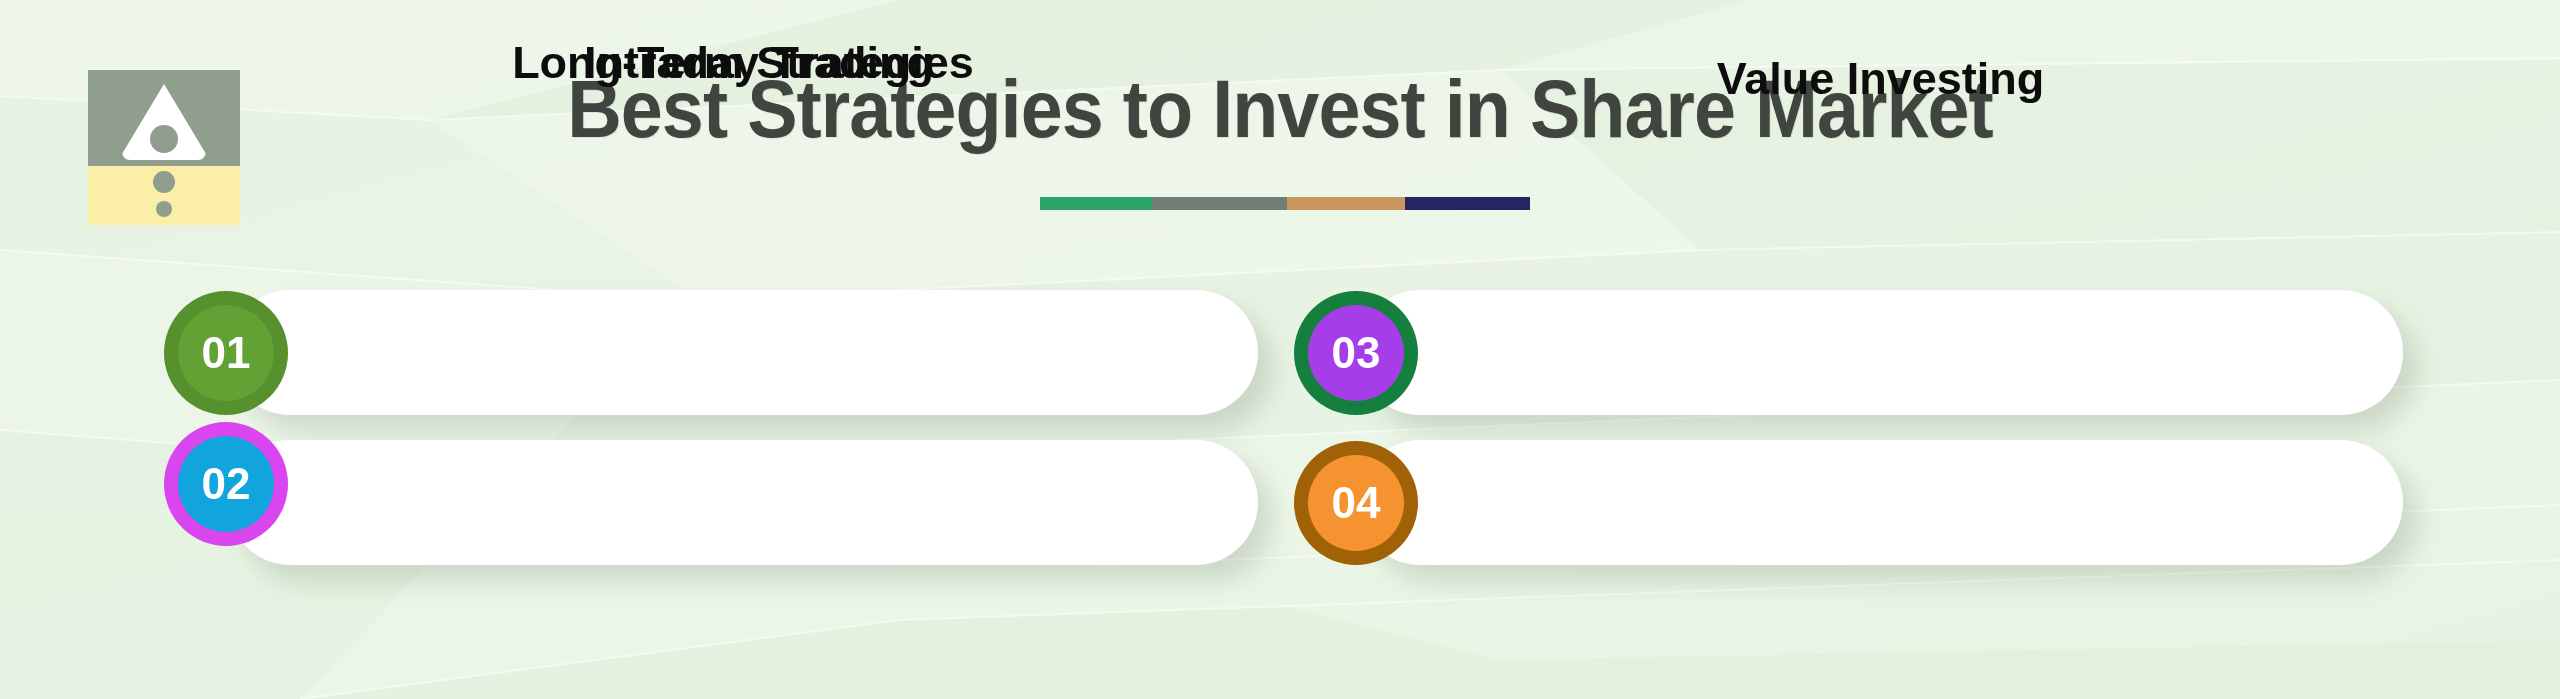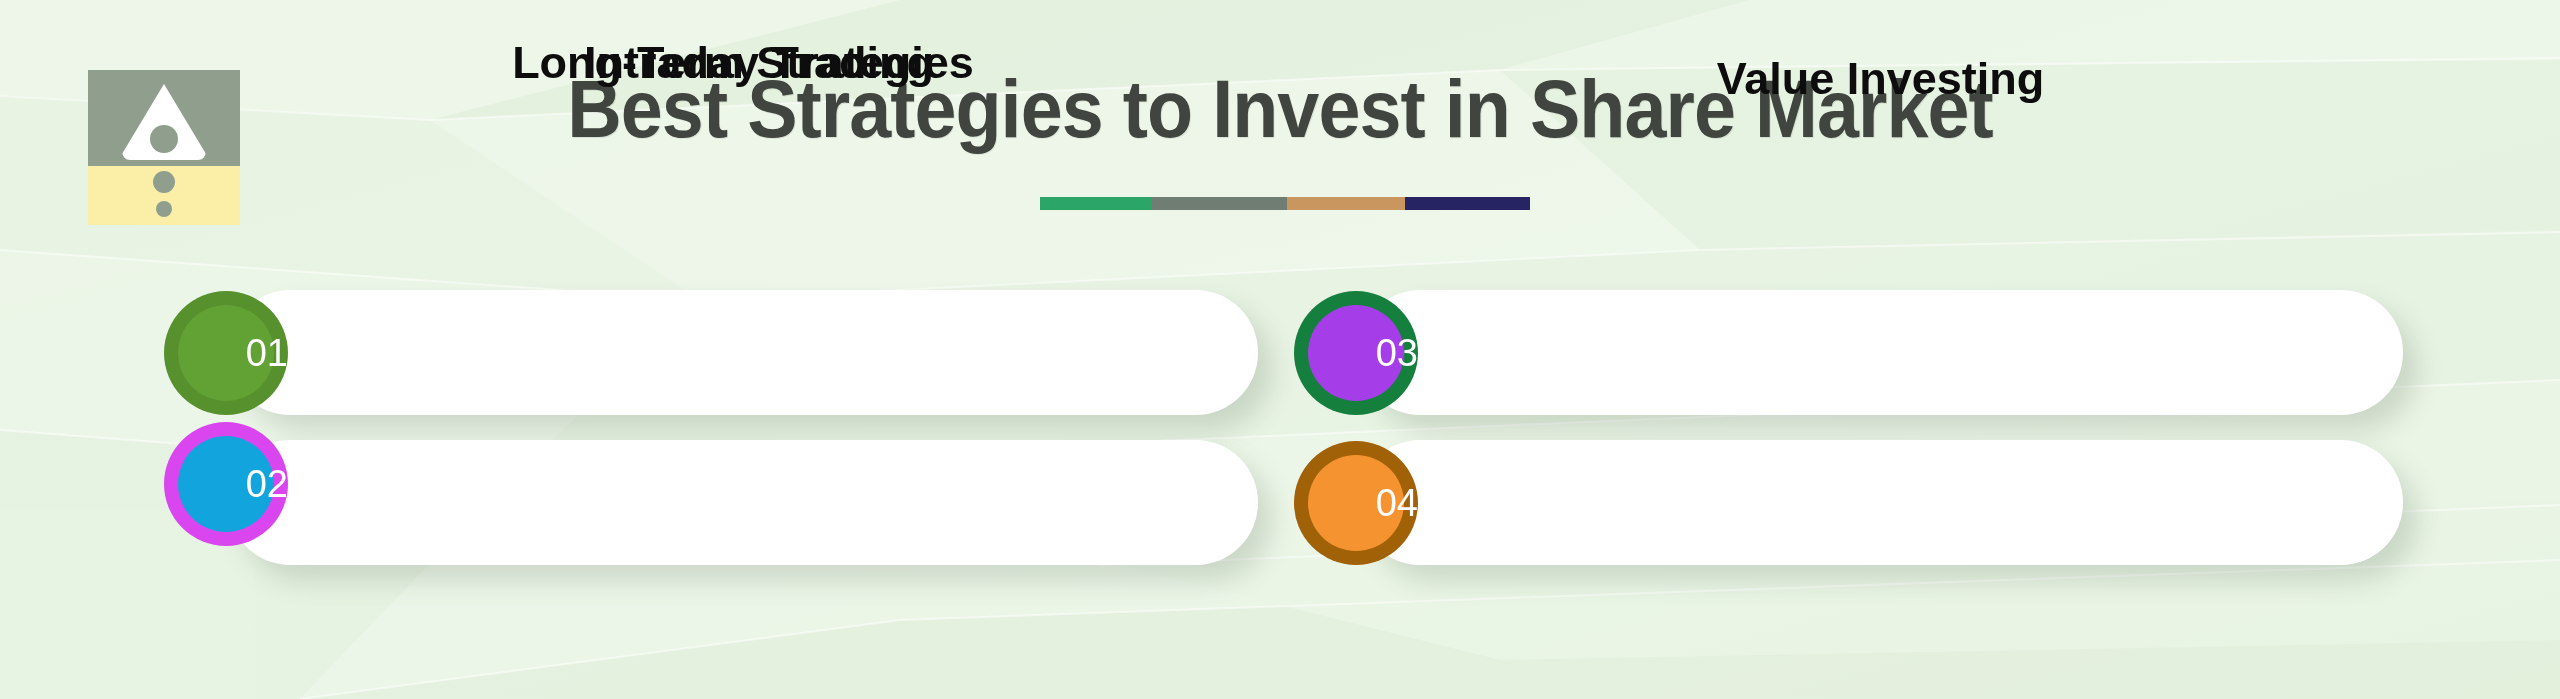--- a/index.html
+++ b/index.html
@@ -92,23 +92,23 @@
     position:absolute;
     width:124px;height:124px;
     border-radius:50%;
   }
   .badge-inner{
     position:absolute;left:14px;top:14px;
     width:96px;height:96px;border-radius:50%;
   }
   .badge-num{
     position:absolute;left:0;top:0;width:124px;height:124px;
-    line-height:124px;text-align:right;
+    line-height:124px;text-align:center;
     font-family:"Liberation Sans", sans-serif;
-    font-weight:normal;font-size:38px;color:#ffffff;
+    font-weight:bold;font-size:44px;color:#ffffff;
     letter-spacing:0px;
   }
 </style>
 </head>
 <body>
 
 <svg id="bg" viewBox="0 0 2560 699" preserveAspectRatio="none">
   <defs>
     <linearGradient id="bgg" x1="0" y1="0" x2="1" y2="1">
       <stop offset="0%" stop-color="#e7f3e1"></stop>

